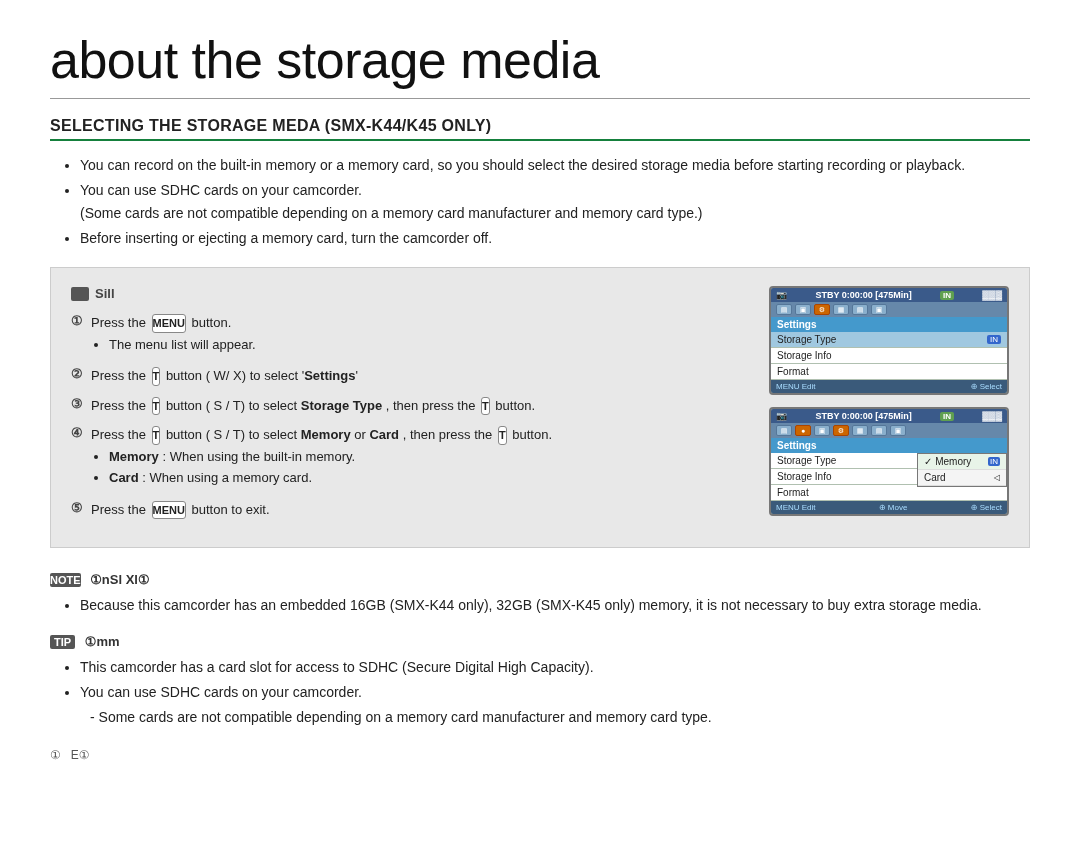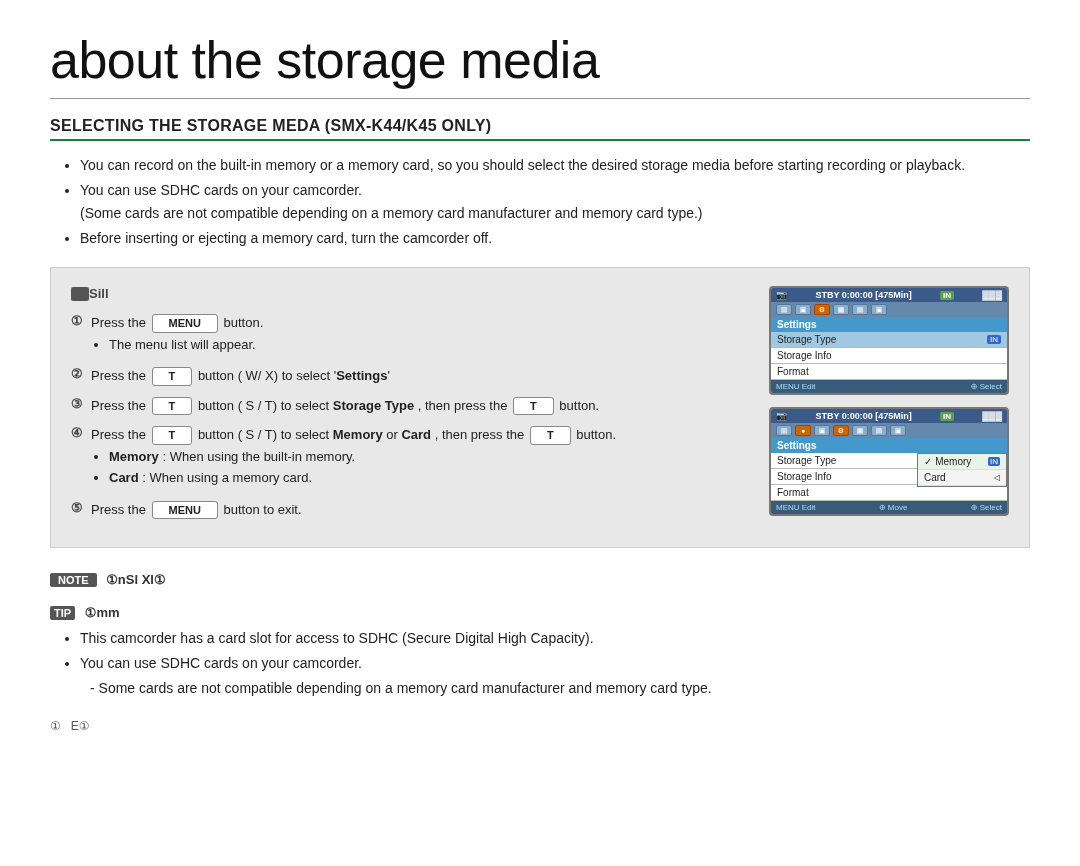--- a/index.html
+++ b/index.html
@@ -59,20 +59,21 @@
       flex: 1;
     }
     .steps-col .box-title {
       font-size: 13px;
       font-weight: bold;
       color: #444;
       margin-bottom: 12px;
       font-style: normal;
       display: flex;
       align-items: center;
+      gap: 6px;
     }
     .box-title-icon {
       display: inline-block;
       width: 18px;
       height: 14px;
       background: #555;
       border-radius: 2px;
       position: relative;
     }
     .step-item {
@@ -98,21 +99,21 @@
       margin-top: 2px;
     }
     .step-content .sub-bullet li {
       margin-bottom: 2px;
     }
     .step-btn {
       display: inline-block;
       background: #fff;
       border: 1px solid #888;
       border-radius: 3px;
-      padding: 0 16px;
+      padding: 0 0;
       font-size: 11px;
       font-weight: bold;
       margin: 0 2px;
     }
 
     
     .screens-col {
       width: 240px;
       display: flex;
       flex-direction: column;
@@ -407,23 +408,26 @@
         <span>⊕ Move</span>
         <span>⊕ Select</span>
       </div>
     </div>
 
   </div>
 </div>
 
 <div class="bottom-section">
   <div class="bottom-section-title">
-    <span style="font-size:11px; background:#555; color:#fff; padding:1px 8px; border-radius:2px;text-align:right;">NOTE</span>
+    <span style="font-size:11px; background:#555; color:#fff; padding:1px 0; border-radius:2px;text-align:right;">NOTE</span>
     <span style="margin-left:6px; font-size:13px;">①nSl Xl①</span>
   </div>
+  <ul>
+    <li>Because this camcorder has an embedded 16GB (SMX-K44 only), 32GB (SMX-K45 only) memory, it is not necessary to buy extra storage media.</li>
+  </ul>
 </div>
 
 <div class="bottom-section">
   <div class="bottom-section-title">
     <span style="font-size:11px; background:#555; color:#fff; padding:1px 4px; border-radius:2px;">TIP</span>
     <span style="margin-left:6px; font-size:13px;">①mm</span>
   </div>
   <ul>
     <li>This camcorder has a card slot for access to SDHC (Secure Digital High Capacity).</li>
     <li>You can use SDHC cards on your camcorder.</li>

